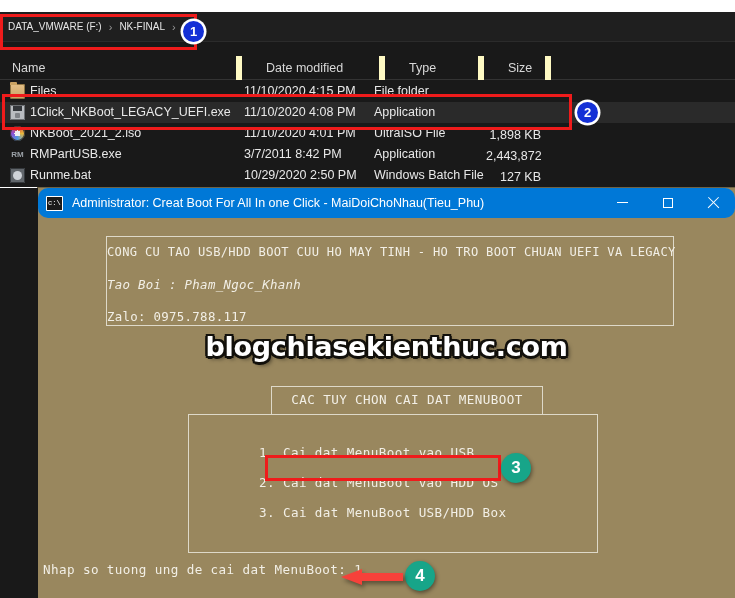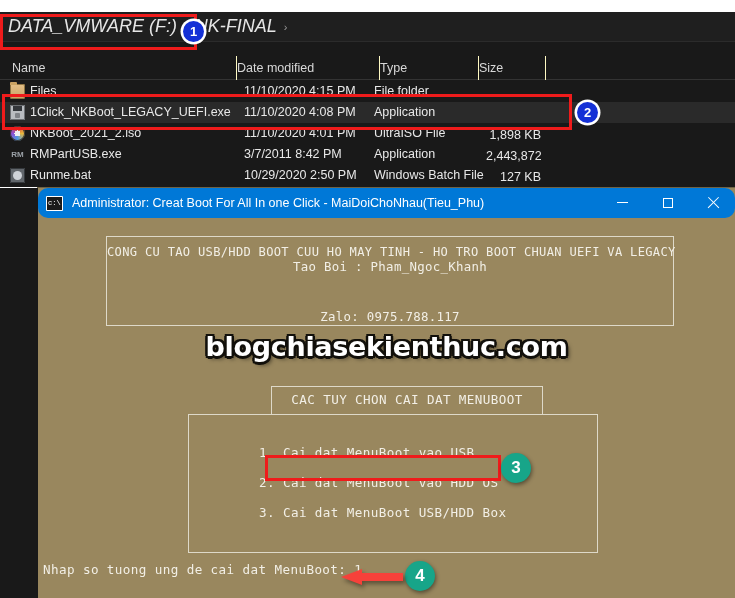--- a/index.html
+++ b/index.html
@@ -30,23 +30,22 @@
     width: 735px; height: 30px;
     background: #1f1f1f;
     border-bottom: 1px solid #2b2b2b;
     display: flex;
     align-items: center;
     padding-left: 8px;
     box-sizing: border-box;
   }
   .crumb {
     color: #e6e6e6;
-    font-size: 18px;
-    white-space: nowrap;
-    font-style: italic;
+    font-size: 10px;
+    white-space: nowrap;
   }
   .crumb-sep {
     color: #9a9a9a;
     font-size: 11px;
     margin: 0 7px;
   }
   .col-headers {
     position: absolute;
     left: 0; top: 44px;
     width: 735px; height: 24px;
@@ -54,22 +53,22 @@
     box-sizing: border-box;
   }
   .col-head {
     position: absolute;
     top: 0;
     height: 24px;
     line-height: 24px;
     color: #d8d8d8;
     font-size: 12.5px;
     box-sizing: border-box;
-    border-left: 1px solid #fef9c3;
-    padding-left: 0;
+    border-left: 6px solid #fef9c3;
+    padding-left: 24px;
     white-space: nowrap;
   }
   .col-head.first { border-left: none; padding-left: 12px; }
 
   .filelist {
     position: absolute;
     left: 0; top: 69px;
     width: 735px;
   }
   .frow {
@@ -256,27 +255,26 @@
   .banner-box {
     position: absolute;
     left: 68px; top: 18px;
     width: 568px; height: 90px;
     border: 1px solid #ded9c9;
     box-sizing: border-box;
   }
   .bline {
     position: absolute;
     left: 0; width: 100%;
-    text-align: center;
     font-size: 12.4px;
     letter-spacing: 0.3px;
     white-space: nowrap;
   }
   .bline.l0 { top: 8px; font-size: 12.1px; }
-  .bline.l1 { top: 22px; }
+  .bline.l1 { top: 40px; font-style: italic; }
   .bline.l2 { top: 51px; }
   .bline.l3 { top: 72px; }
 
   .watermark {
     position: absolute;
     left: 0; top: 113px;
     width: 697px;
     text-align: center;
     font-family: "DejaVu Sans", sans-serif;
     font-weight: bold;

